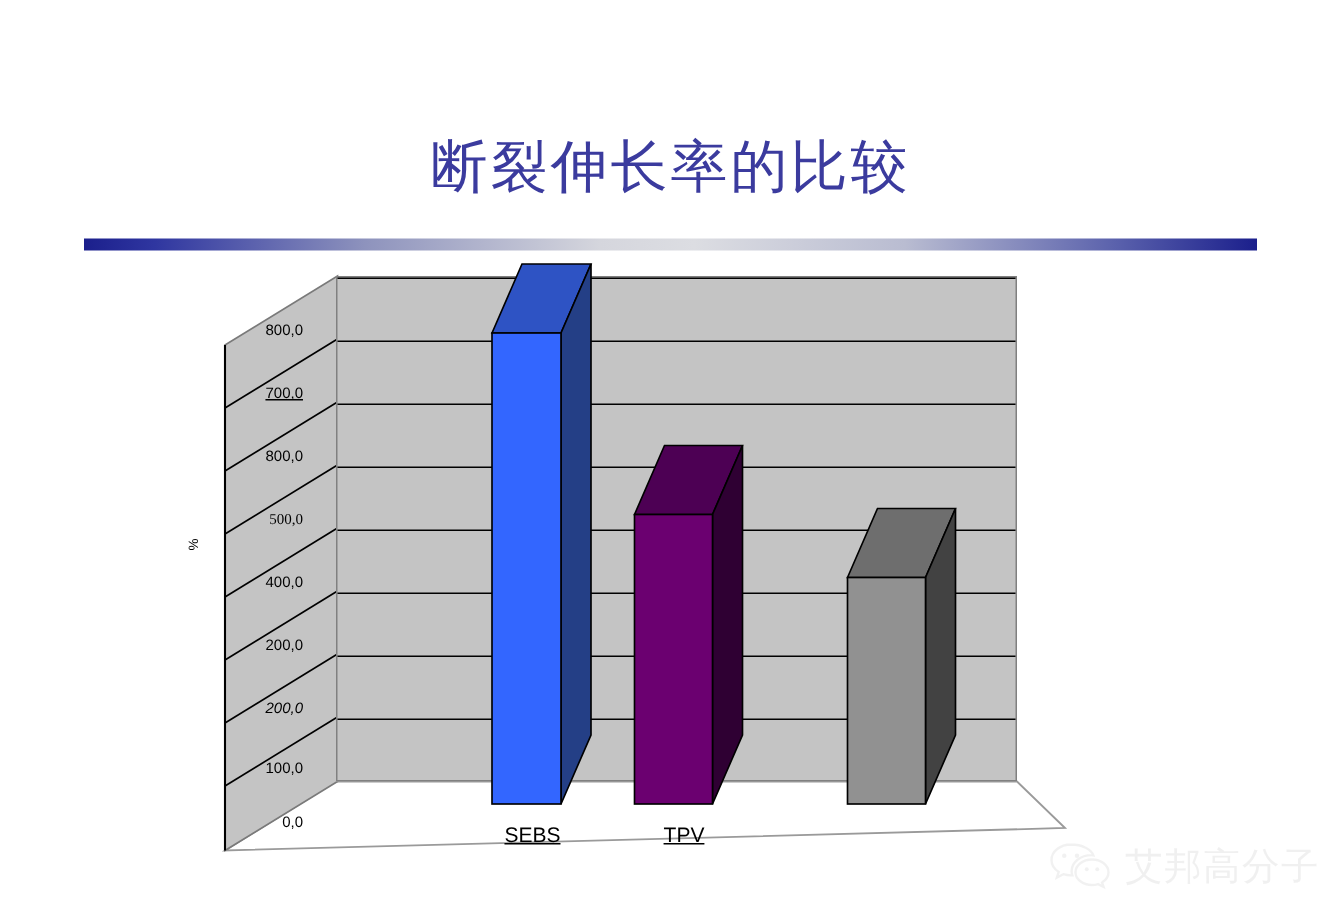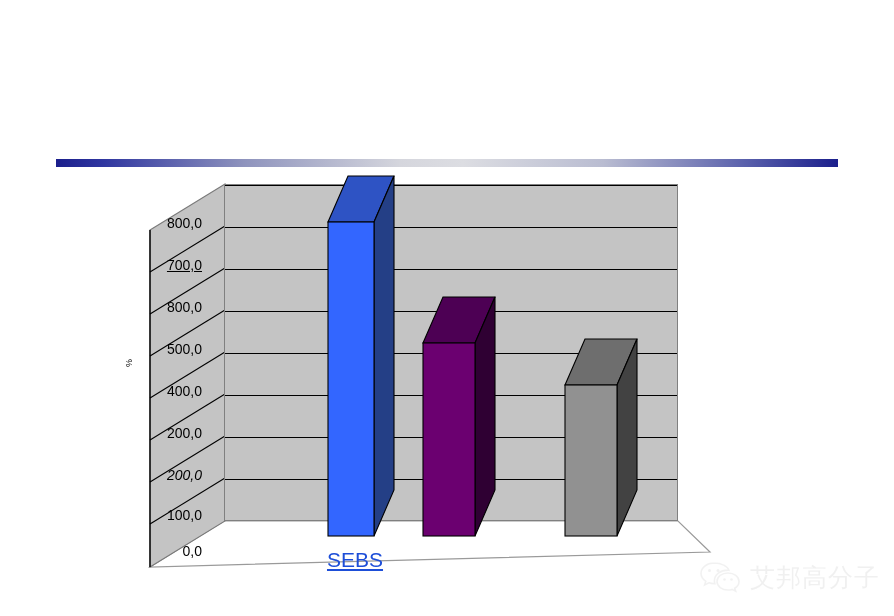--- a/index.html
+++ b/index.html
@@ -67,40 +67,40 @@
   #side-wall{
     position:absolute;
     left:40px;top:9px;
     width:75px;height:383px;
     background:#c4c4c4;
     clip-path:polygon(0 46px, 100% 0, 100% 337px, 0 383px);
     -webkit-clip-path:polygon(0 46px, 100% 0, 100% 337px, 0 383px);
   }
   #side-wall-edges{position:absolute;left:40px;top:9px;width:75px;height:383px;overflow:visible;}
   #ytick-wrap{position:absolute;left:0;top:0;width:600px;height:370px;}
-  .ytick-row{position:absolute;left:0;width:92px;text-align:right;font-size:14px;color:#000;}
+  .ytick-row{position:absolute;left:0;width:92px;text-align:right;font-size:10px;color:#000;}
 
   #yaxis-title{
     position:absolute;
     left:14px;top:192px;
     font-size:9px;color:#000;
     transform:rotate(-90deg);
     transform-origin:left top;
     white-space:nowrap;
   }
 
   
   .bar{position:absolute;}
 
   
   .cat{
     position:absolute;
     top:548px;
-    font-size:21px;
-    color:#1d4ed8;
+    font-size:14px;
+    color:#000000;
     text-decoration:underline;
     text-align:center;
     white-space:nowrap;
     font-family:"Liberation Sans",sans-serif;
   }
 
   
   #watermark{
     position:absolute;
     right:14px;bottom:22px;
@@ -114,20 +114,21 @@
     color:#cfcfcf;
     letter-spacing:1px;
     white-space:nowrap;
   }
 </style>
 </head>
 <body>
 
 <div id="slide">
 
+  <div id="slide-title">断裂伸长率的比较</div>
 
   <div id="title-rule"></div>
 
   <div id="chart">
 
     <svg id="floor" viewBox="0 0 600 370" width="600" height="370">
       <polygon points="40,392 114,346 568,346 600,377" fill="#ffffff" stroke="#9a9a9a" stroke-width="1.2"></polygon>
     </svg>
 
     <div id="side-wall"></div>
@@ -151,21 +152,21 @@
       <div class="hgrid" style="top:168px;"></div>
       <div class="hgrid" style="top:210px;"></div>
       <div class="hgrid" style="top:252px;"></div>
       <div class="hgrid" style="top:294px;"></div>
     </div>
 
     <div id="ytick-wrap">
       <div class="ytick-row" style="top:40px;">800,0</div>
       <div class="ytick-row" style="top:82px;text-decoration:underline;">700,0</div>
       <div class="ytick-row" style="top:124px;">800,0</div>
-      <div class="ytick-row" style="top:166px;">500,0</div>
+      <div class="ytick-row" style="top:166px;font-family:Liberation Serif, serif;">500,0</div>
       <div class="ytick-row" style="top:208px;">400,0</div>
       <div class="ytick-row" style="top:250px;">200,0</div>
       <div class="ytick-row" style="top:292px;font-style:italic;">200,0</div>
       <div class="ytick-row" style="top:332px;">100,0</div>
       <div class="ytick-row" style="top:368px;">0,0</div>
     </div>
 
     <div id="yaxis-title">%</div>
 
     <div class="bar" style="left:218px;top:0px;width:66px;height:392px;">
@@ -191,20 +192,21 @@
       <svg width="72" height="392" viewBox="0 0 72 392" style="position:absolute;left:0;top:0;overflow:visible;">
         <polygon points="0,210 20,164 72,164 52,210" fill="#6e6e6e" stroke="#000" stroke-width="1.1"></polygon>
         <polygon points="52,210 72,164 72,315 52,361" fill="#424242" stroke="#000" stroke-width="1.1"></polygon>
         <rect x="0" y="210" width="52" height="151" fill="#919191" stroke="#000" stroke-width="1.1"></rect>
       </svg>
     </div>
 
   </div>
 
   <div class="cat" style="left:295px;width:120px;">SEBS</div>
+  <div class="cat" style="left:396px;width:120px;">TPV</div>
 
   <div id="watermark">
     <svg width="42" height="34" viewBox="0 0 42 34">
       <path d="M15 3C7.8 3 2 7.6 2 13.3c0 3.2 1.9 6.1 4.8 8L5.6 25l4.3-2.2c1.6.5 3.3.8 5.1.8h.9c-.3-.9-.5-1.9-.5-2.9 0-5.9 6-10.6 13.3-10.6.4 0 .8 0 1.2.1C28.6 6.3 22.4 3 15 3z" fill="none" stroke="#d3d3d3" stroke-width="1.6"></path>
       <circle cx="10.5" cy="10.5" r="1.5" fill="#d3d3d3"></circle>
       <circle cx="19" cy="10.5" r="1.5" fill="#d3d3d3"></circle>
       <path d="M40 21.5c0-4.7-4.9-8.5-11-8.5s-11 3.8-11 8.5c0 4.7 4.9 8.5 11 8.5 1.4 0 2.8-.2 4-.6l3.7 1.8-1-2.9c2.6-1.6 4.3-4 4.3-6.8z" fill="none" stroke="#d3d3d3" stroke-width="1.6"></path>
       <circle cx="25.5" cy="19.5" r="1.3" fill="#d3d3d3"></circle>
       <circle cx="32.5" cy="19.5" r="1.3" fill="#d3d3d3"></circle>
     </svg>

